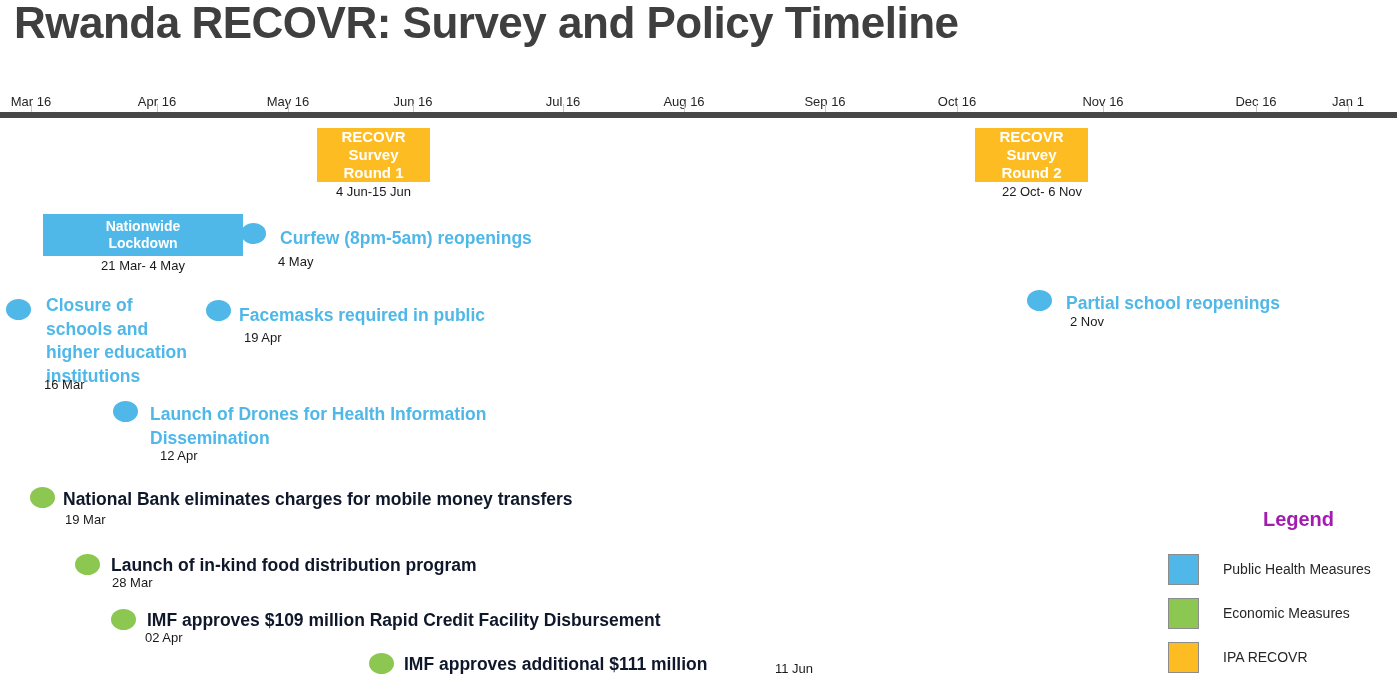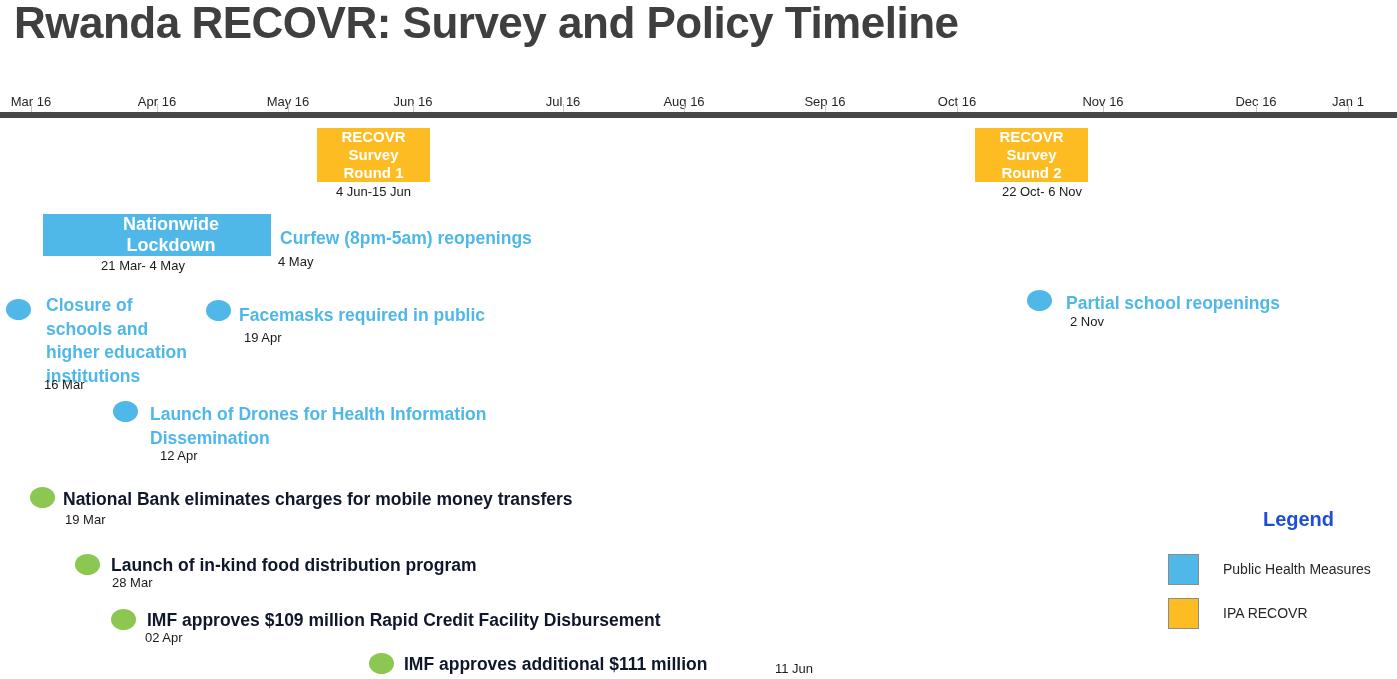--- a/index.html
+++ b/index.html
@@ -92,42 +92,42 @@
     display: flex;
     align-items: center;
     justify-content: center;
     text-align: center;
     color: #ffffff;
     font-weight: bold;
     line-height: 1.18;
     white-space: pre-line;
   }
   .bar.orange { background: #fdbc21; font-size: 15px; }
-  .bar.blue   { background: #4fb8e8; font-size: 18px; padding-left: 28px; }
+  .bar.blue   { background: #4fb8e8; font-size: 14px; }
 
   .bar-date {
     position: absolute;
     font-size: 13px;
     color: #1a1a1a;
     white-space: nowrap;
     text-align: center;
     transform: translateX(-50%);
   }
 
   
   .legend {
     position: absolute;
     left: 1168px;
     top: 508px;
     width: 229px;
   }
   .legend-title {
     font-size: 20px;
     font-weight: bold;
-    color: #1d4ed8;
+    color: #a21caf;
     text-align: center;
     margin-left: 32px;
     margin-bottom: 16px;
   }
   .legend-row {
     display: flex;
     align-items: center;
     height: 44px;
   }
   .legend-swatch {
@@ -229,19 +229,23 @@
     </div>
 
   <div class="legend">
     <div class="legend-title">Legend</div>
     <div id="legend-rows">
         <div class="legend-row">
           <div class="legend-swatch" style="background: rgb(79, 184, 232);"></div>
           <div class="legend-text">Public Health Measures</div>
         </div>
         <div class="legend-row">
+          <div class="legend-swatch" style="background: rgb(140, 199, 81);"></div>
+          <div class="legend-text">Economic Measures</div>
+        </div>
+        <div class="legend-row">
           <div class="legend-swatch" style="background: rgb(253, 188, 33);"></div>
           <div class="legend-text">IPA RECOVR</div>
         </div>
       </div>
   </div>
 
 </div>
 
 </body></html>

